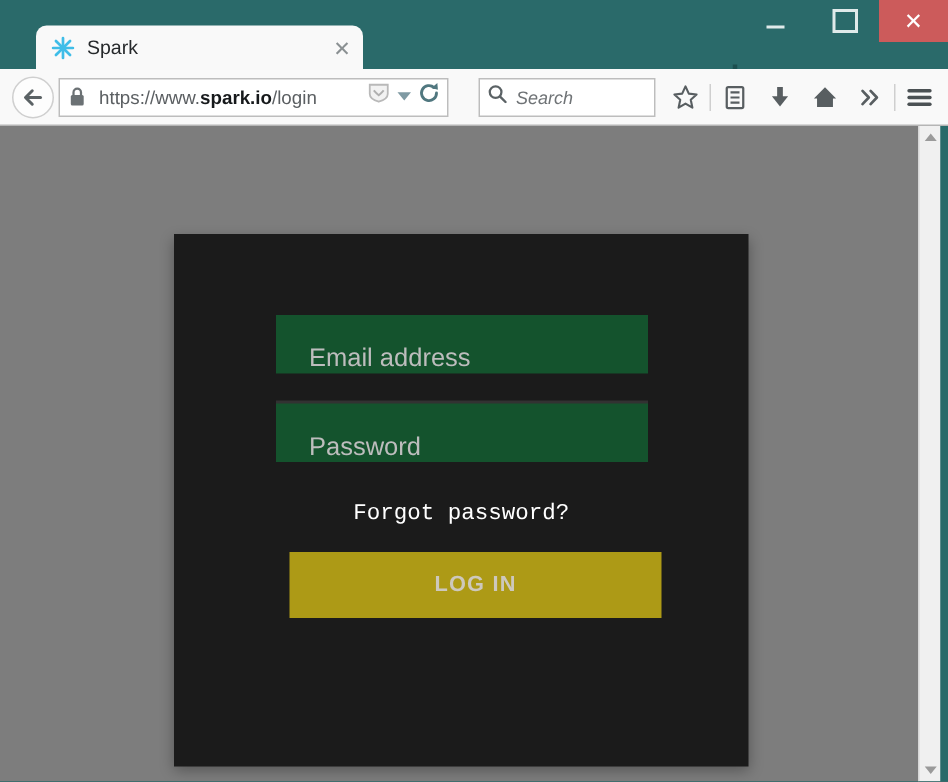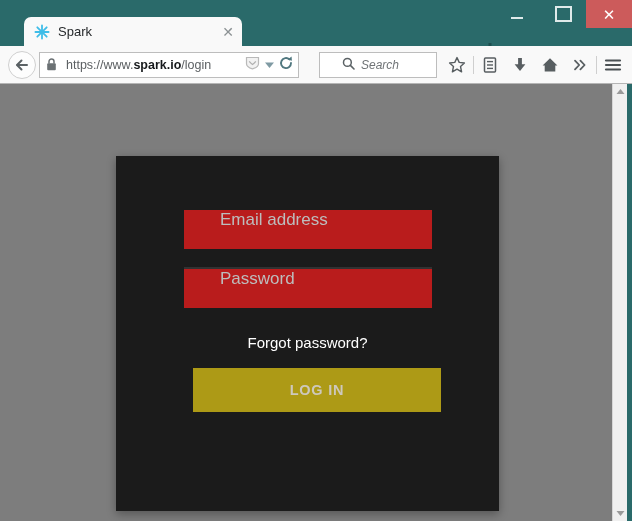--- a/index.html
+++ b/index.html
@@ -111,21 +111,21 @@
   .url-text {
     flex: 1 1 auto; font-size: 12.5px; color: #5b5f62;
     white-space: nowrap; overflow: hidden;
     font-family: "Liberation Sans", sans-serif;
   }
   .url-text b { color: #16191b; font-weight: bold; }
   .url-right { flex: 0 0 auto; display: flex; align-items: center; gap: 3px; }
   .searchbar {
     flex: 0 0 118px; height: 26px;
     background: #ffffff; border: 1px solid #bdbdbd;
-    display: flex; align-items: center; padding: 0 22px;
+    display: flex; align-items: center; padding: 0 5px;
     margin-right: 5px;
   }
   .search-ph {
     font-size: 12px; color: #6f7376; font-style: italic;
     margin-left: 6px;
     font-family: "Liberation Sans", sans-serif;
   }
   .nav-sep {
     width: 1px; height: 18px; background: #cfcfcf; margin: 0 1px;
   }
@@ -140,35 +140,35 @@
   .card {
     position: absolute; left: 116px; top: 72px;
     width: 383px; height: 355px;
     background: #1b1b1b;
     box-shadow: 0 3px 9px rgba(0,0,0,0.32);
     padding: 0;
   }
   .field {
     position: absolute; left: 68px;
     width: 248px; height: 39px;
-    background: #b91c1c;
-    display: flex; align-items: flex-start;
-    padding-left: 36px;
+    background: #14532d;
+    display: flex; align-items: flex-end;
+    padding-left: 22px;
   }
   .field.email { top: 54px; }
   .field.password { top: 113px; box-shadow: 0 -2px 0 rgba(255,255,255,0.10); }
   .field-ph {
     font-size: 17px; color: #bdbdbd;
     font-family: "Liberation Sans", sans-serif;
   }
   .forgot {
     position: absolute; left: 0; top: 178px; width: 383px;
     text-align: center;
     font-size: 15px; color: #ffffff;
-    font-family: Liberation Sans, sans-serif;
+    font-family: Liberation Mono, monospace;
   }
   .login-btn {
     position: absolute; left: 77px; top: 212px;
     width: 248px; height: 44px;
     background: #ad9a16;
     border: none;
     display: flex; align-items: center; justify-content: center;
     font-size: 14.5px; font-weight: bold; letter-spacing: 0.8px;
     color: #cdc8bd;
     font-family: "Liberation Sans", sans-serif;

